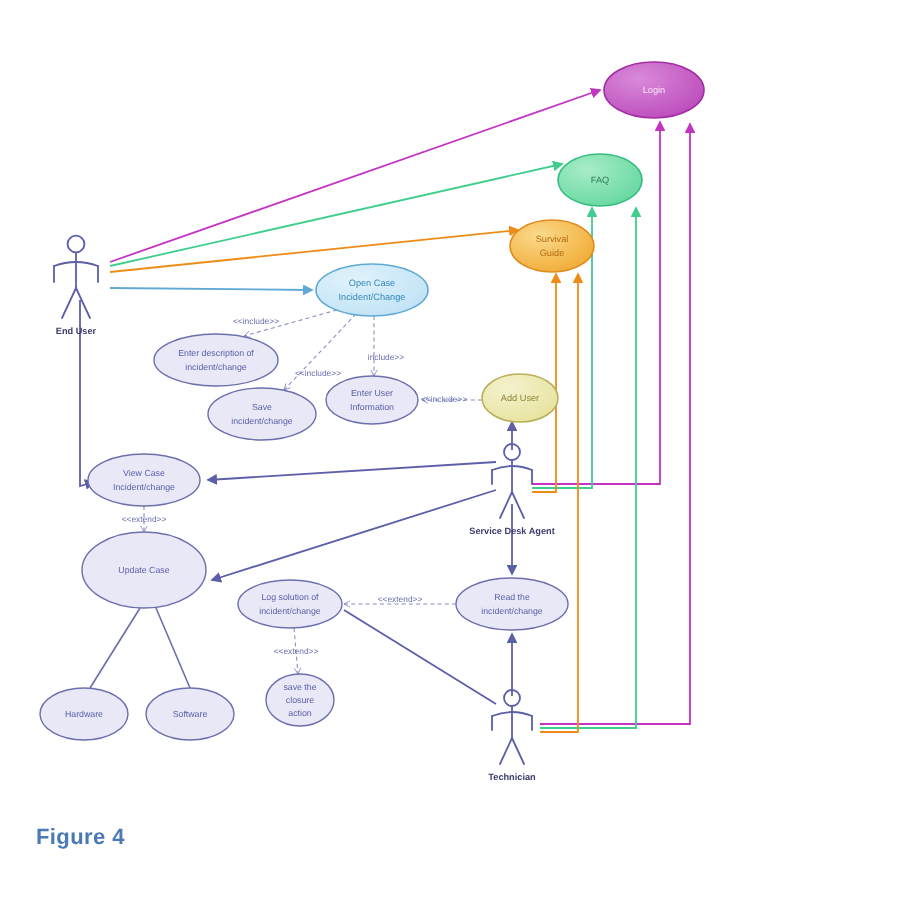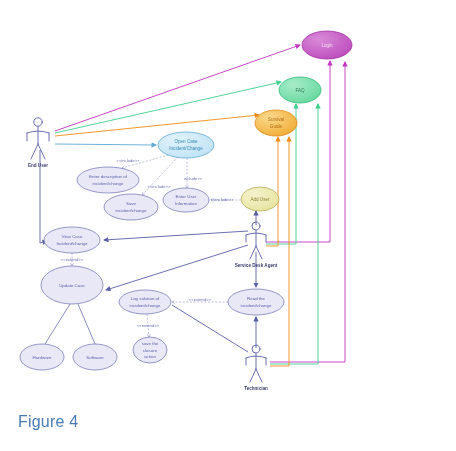--- a/index.html
+++ b/index.html
@@ -54,22 +54,22 @@
     font-size: 4.2px;
     fill: #6b6fae;
     text-anchor: middle;
     dominant-baseline: middle;
   }
   .figure-caption {
     position: absolute;
     left: 18px;
     top: 413px;
     font-family: "Liberation Sans", sans-serif;
-    font-size: 16px;
-    font-weight: normal;
+    font-size: 11px;
+    font-weight: bold;
     color: #4a7ab5;
     letter-spacing: 0.2px;
   }
   .ellipse-std {
     fill: #e8e8f7;
     stroke: #6b6fae;
     stroke-width: 0.7;
   }
   .actor-stroke {
     fill: none;

